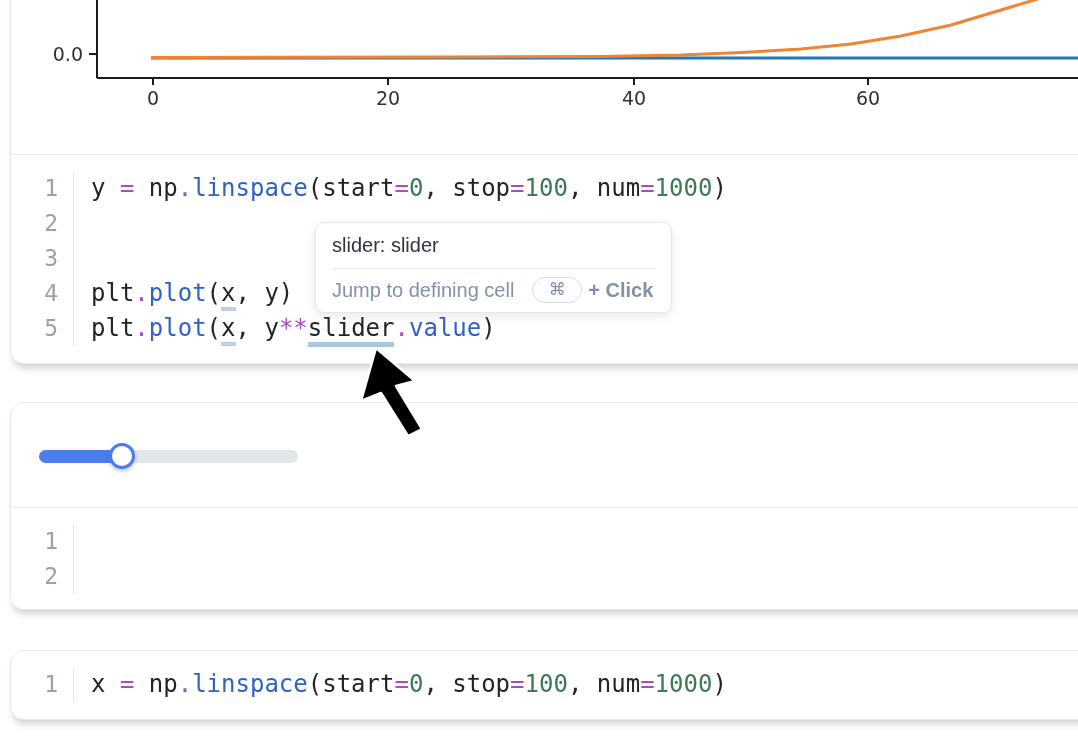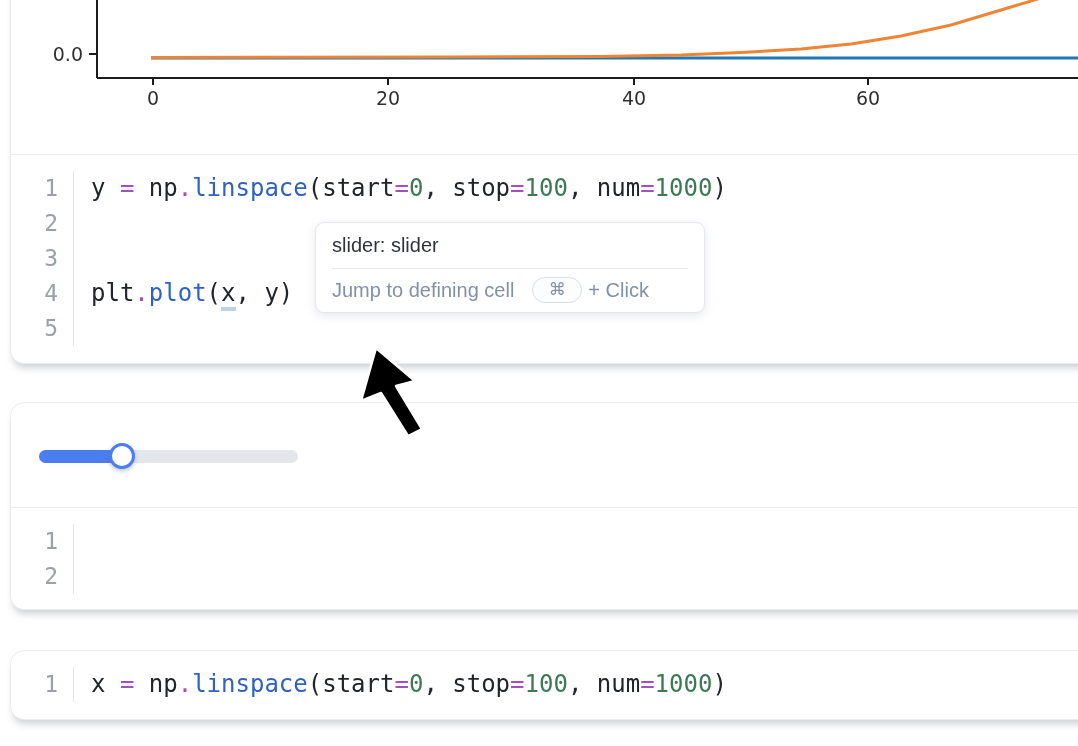--- a/index.html
+++ b/index.html
@@ -25,31 +25,31 @@
   .tok-u{border-bottom:4px solid #bcd2e4;}
   .tok-h{border-bottom:5px solid #a9c8dc;}
   
   .slider-track{position:absolute;left:28px;top:47px;width:259px;height:13px;
                 border-radius:7px;background:#e3e7ec;}
   .slider-fill{position:absolute;left:0;top:0;height:13px;border-radius:7px;background:#4a7df0;}
   .slider-thumb{position:absolute;top:-7px;width:26px;height:26px;border-radius:50%;
                 background:#fff;border:3px solid #4a7df0;box-sizing:border-box;
                 box-shadow:0 2px 4px rgba(100,110,125,.4);}
   
-  .tooltip{position:absolute;left:315px;top:222px;width:390px;box-sizing:border-box;
+  .tooltip{position:absolute;left:315px;top:222px;width:357px;box-sizing:border-box;
            background:#fff;border:1px solid #e4e8ee;border-radius:9px;z-index:30;
            box-shadow:0 3px 10px rgba(120,130,150,.18);}
   .tt-title{padding:10px 16px;font-size:20px;line-height:25px;color:#2f3540;}
   .tt-div{height:1px;background:#e6eaef;margin:0 16px;}
   .tt-row{display:flex;align-items:flex-end;padding:8px 16px 9px 16px;font-size:20px;
           color:#8291a8;line-height:26px;}
   .tt-key{display:inline-flex;align-items:center;justify-content:center;margin-left:18px;
           border:1.5px solid #d9dee7;border-radius:13px;background:#fcfdfe;min-width:50px;
           height:26px;box-sizing:border-box;font-size:17px;color:#8291a8;}
-  .tt-suffix{margin-left:6px;}
+  .tt-suffix{margin-left:6px;font-weight:bold;}
   .cursor{position:absolute;left:353px;top:344px;z-index:40;pointer-events:none;}
   svg text{font-family:"DejaVu Sans",sans-serif;}
 </style>
 </head>
 <body>
 
 <div class="page">
 
   <section class="cell" id="cell1">
     <div class="output1">
@@ -76,20 +76,21 @@
           <div>2</div>
           <div>3</div>
           <div>4</div>
           <div>5</div>
         </div>
         <div class="lines">
           <div class="code-line"><span class="tok-t">y </span><span class="tok-o">=</span><span class="tok-t"> np</span><span class="tok-o">.</span><span class="tok-f">linspace</span><span class="tok-t">(start</span><span class="tok-o">=</span><span class="tok-n">0</span><span class="tok-t">, stop</span><span class="tok-o">=</span><span class="tok-n">100</span><span class="tok-t">, num</span><span class="tok-o">=</span><span class="tok-n">1000</span><span class="tok-t">)</span></div>
           <div class="code-line"></div>
           <div class="code-line"></div>
           <div class="code-line"><span class="tok-t">plt</span><span class="tok-o">.</span><span class="tok-f">plot</span><span class="tok-t">(</span><span class="tok-u">x</span><span class="tok-t">, y)</span></div>
+          <div class="code-line"><span class="tok-t">plt</span><span class="tok-o">.</span><span class="tok-f">plot</span><span class="tok-t">(</span><span class="tok-u">x</span><span class="tok-t">, y</span><span class="tok-o">**</span><span class="tok-h">slider</span><span class="tok-o">.</span><span class="tok-f">value</span><span class="tok-t">)</span></div>
         </div>
       </div>
   </section>
 
   <section class="cell" id="cell2">
     <div class="output2">
       <div class="slider-track">
         <div class="slider-fill" id="slider-fill" style="width: 83px;"></div>
         <div class="slider-thumb" id="slider-thumb" style="left: 70px;"></div>
       </div>

